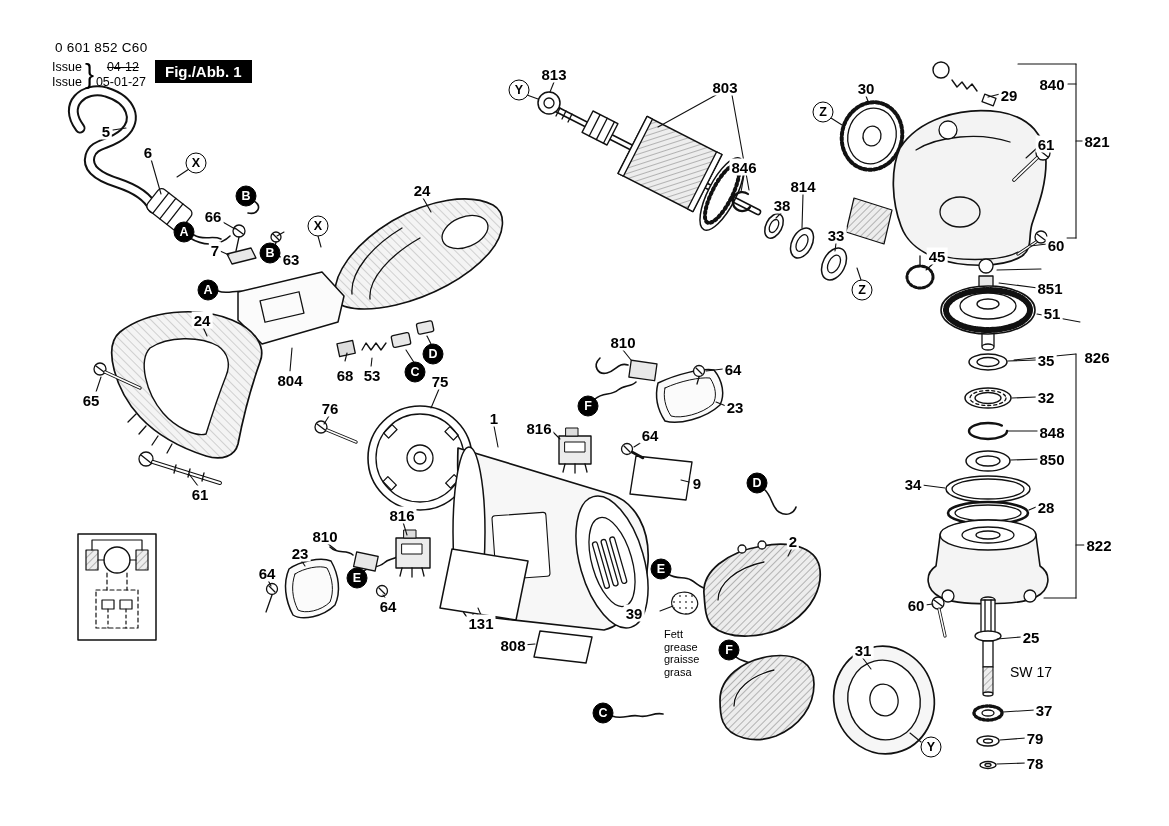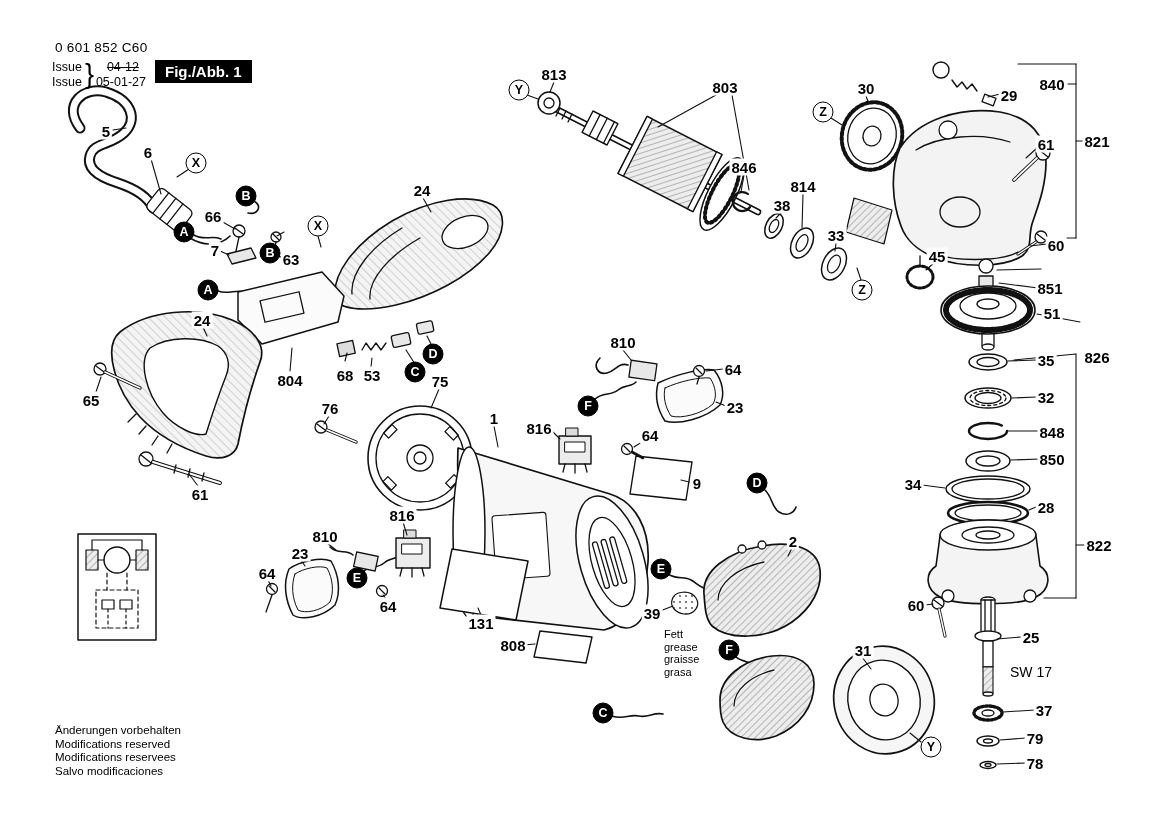--- a/index.html
+++ b/index.html
@@ -553,21 +553,21 @@
       <div class="part-label" style="left: 1031px; top: 637px;">25</div>
       <div class="part-label plain" style="left: 1031px; top: 672px;">SW 17</div>
       <div class="part-label" style="left: 1044px; top: 710px;">37</div>
       <div class="part-label" style="left: 1035px; top: 738px;">79</div>
       <div class="part-label" style="left: 1035px; top: 763px;">78</div>
       <div class="part-label" style="left: 623px; top: 342px;">810</div>
       <div class="part-label" style="left: 733px; top: 369px;">64</div>
       <div class="part-label" style="left: 735px; top: 407px;">23</div>
       <div class="part-label" style="left: 539px; top: 428px;">816</div>
       <div class="part-label" style="left: 650px; top: 435px;">64</div>
-      <div class="part-label" style="left: 652px; top: 613px;">39</div>
+      <div class="part-label" style="left: 634px; top: 613px;">39</div>
       <div class="part-label" style="left: 793px; top: 541px;">2</div>
       <div class="part-label" style="left: 863px; top: 650px;">31</div>
       <div class="callout outline" style="left: 196px; top: 163px;">X</div>
       <div class="callout filled" style="left: 246px; top: 196px;">B</div>
       <div class="callout filled" style="left: 184px; top: 232px;">A</div>
       <div class="callout filled" style="left: 270px; top: 253px;">B</div>
       <div class="callout filled" style="left: 208px; top: 290px;">A</div>
       <div class="callout outline" style="left: 318px; top: 226px;">X</div>
       <div class="callout filled" style="left: 433px; top: 354px;">D</div>
       <div class="callout filled" style="left: 415px; top: 372px;">C</div>
@@ -597,20 +597,14 @@
   </div>
   <div class="fig-box">Fig./Abb. 1</div>
 
   <div class="grease-note">
     <div>Fett</div>
     <div>grease</div>
     <div>graisse</div>
     <div>grasa</div>
   </div>
 
-  <div class="footer">
-    <div>Änderungen vorbehalten</div>
-    <div>Modifications reserved</div>
-    <div>Modifications reservees</div>
-    <div>Salvo modificaciones</div>
-  </div>
 
 </div>
 
 </body></html>

